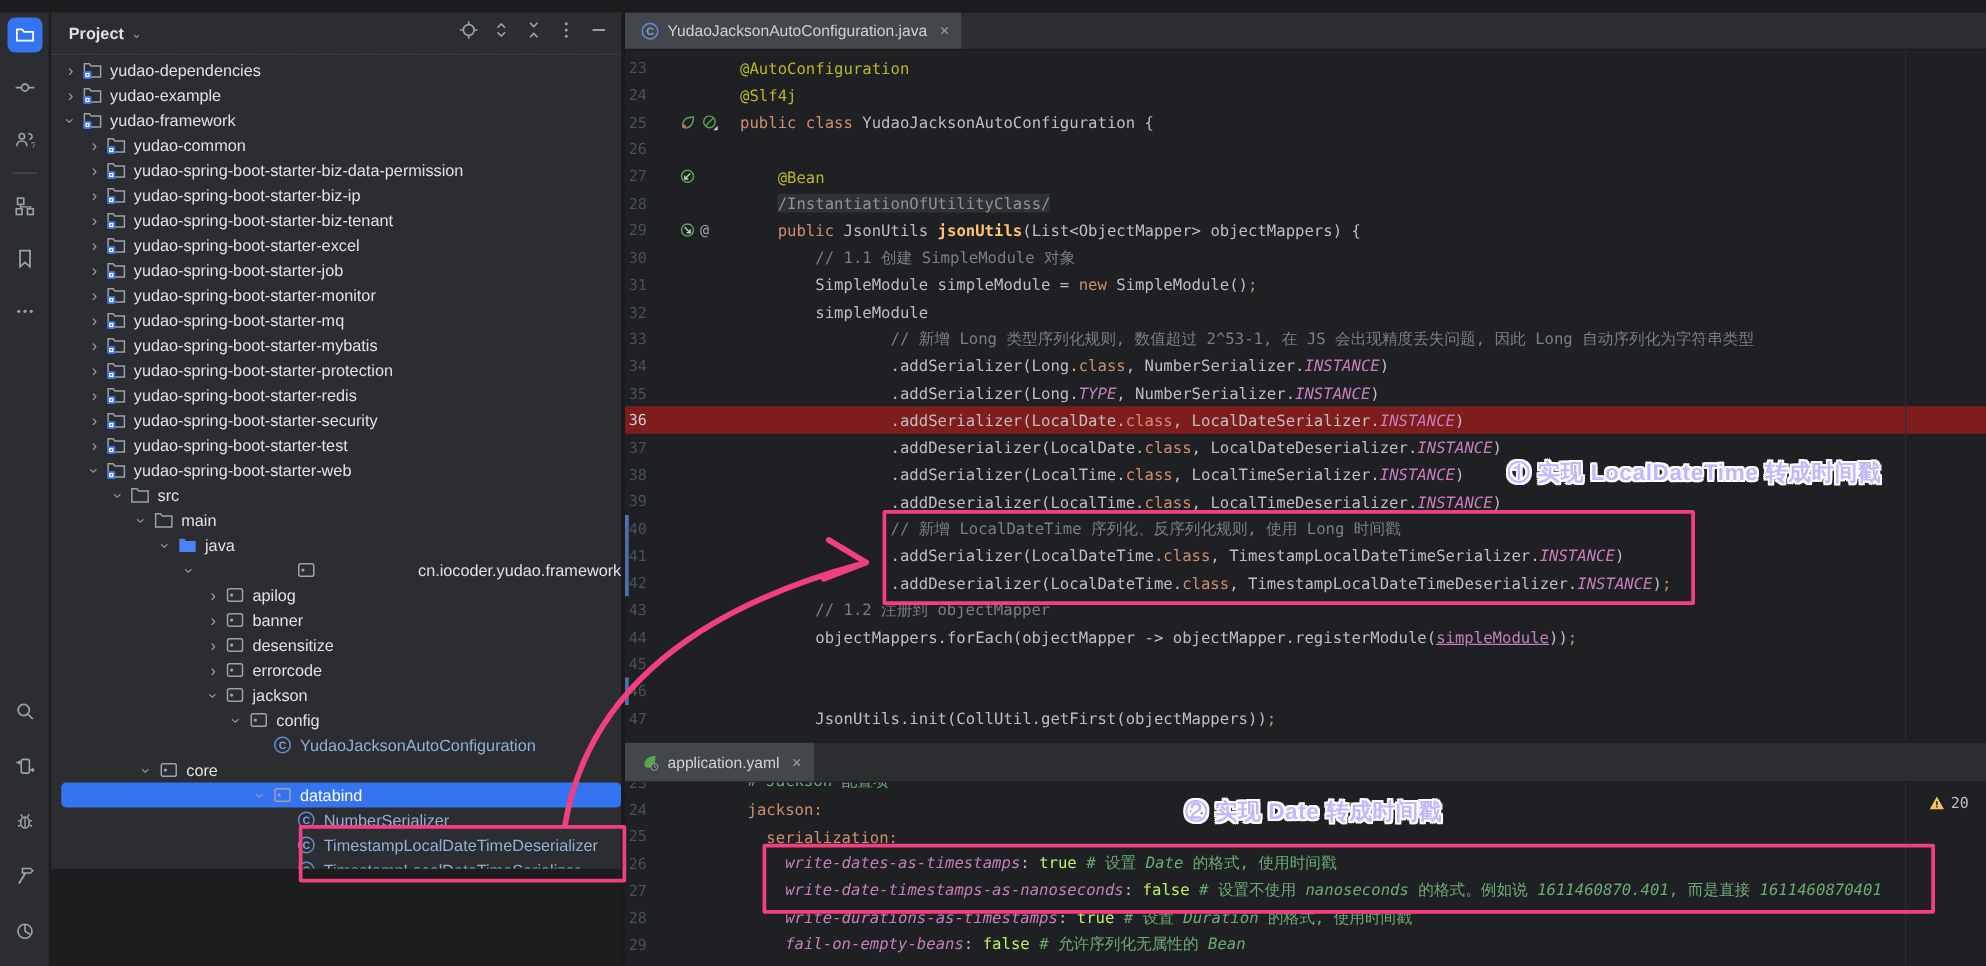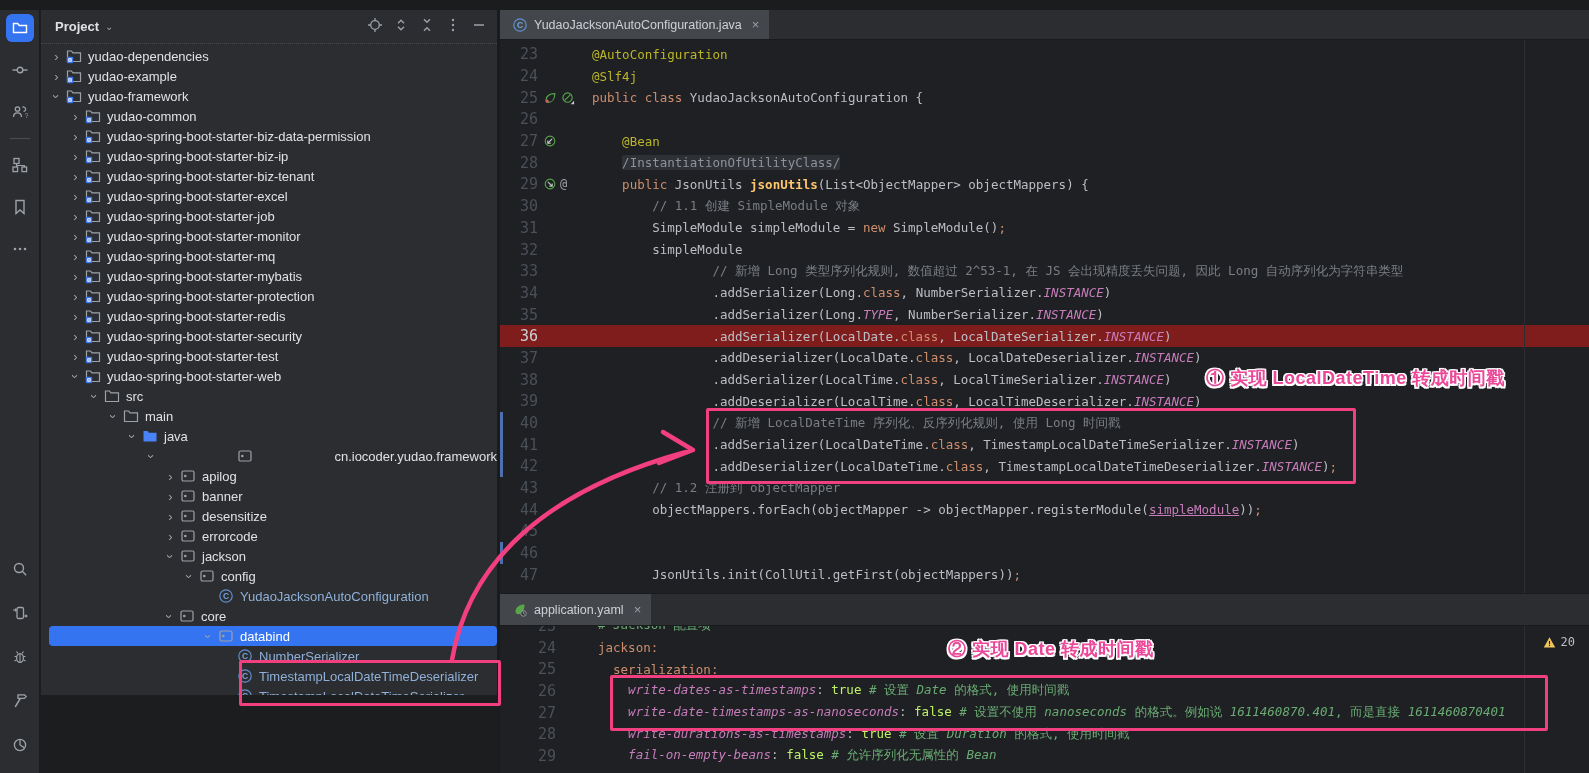--- a/index.html
+++ b/index.html
@@ -55,21 +55,21 @@
   .code { position:absolute; left:0; right:0; bottom:0; overflow:hidden;
           font-family:"DejaVu Sans Mono", monospace; font-size:12.5px; }
   .editor-java .code { top:30px; padding-top:3.5px; }
   .editor-yaml .code { top:32px; }
   .code::after { content:''; position:absolute; left:1024px; top:0; bottom:0; width:1px; background:#2c2e33; }
   .crow { height:21.7px; display:flex; align-items:center; position:relative; }
   .crow.caret { background:#7f1d1d; }
   .crow.first-clip { margin-top:-11px; }
   .cbar { width:3px; align-self:stretch; flex:none; }
   .cbar.on { background:#4e6fae; }
-  .cnum { text-align:right; color:#4b5059; font-size:15px; flex:none; }
+  .cnum { color:#4b5059; font-size:12px; flex:none; }
   .crow.caret .cnum { color:#ced0d6; }
   .cgut { flex:none; display:flex; align-items:center; gap:2px; padding-left:4px; }
   .cgut .icn svg { width:14px; height:14px; }
   .cgut .at { color:#9da0a8; font-size:12px; font-family:"DejaVu Sans Mono", monospace; }
   .ctext { white-space:pre; }
   .java-num { width:35px; } .java-gut { width:54px; }
   .yaml-num { width:53px; } .yaml-gut { width:42px; }
 
   .tk-ann{color:#bbb529} .tk-kw{color:#cf8e6d} .tk-plain{color:#bcbec4}
   .tk-method{color:#ffc66d;font-weight:bold} .tk-cmt{color:#7a7e85}
@@ -83,21 +83,21 @@
   .warn-widget { position:absolute; top:9px; right:14px; display:flex; align-items:center; gap:5px;
                  color:#bcbec4; font-size:12px; z-index:5; }
   .warn-widget svg { width:13px; height:13px; }
 
   
   .overlay { position:absolute; inset:0; pointer-events:none; z-index:50; }
   .pink-box { position:absolute; border:3px solid #f23f80; border-radius:2px; }
   .box-tree { left:239px; top:660px; width:262px; height:46px; }
   .box-java { left:706px; top:408px; width:650px; height:76px; }
   .box-yaml { left:610px; top:675px; width:938px; height:56px; }
-  .pink-note { position:absolute; color:#ec4899; font-weight:800; font-size:18px; letter-spacing:0.5px;
+  .pink-note { position:absolute; color:#c4b5fd; font-weight:800; font-size:18px; letter-spacing:0.5px;
                text-shadow:-1.5px -1.5px 0 #fff,1.5px -1.5px 0 #fff,-1.5px 1.5px 0 #fff,1.5px 1.5px 0 #fff,
                            0 -1.5px 0 #fff,0 1.5px 0 #fff,-1.5px 0 0 #fff,1.5px 0 0 #fff; white-space:nowrap; }
   .note1 { left:1206px; top:366px; }
   .note2 { left:948px; top:637px; }
   .arrow-svg { position:absolute; inset:0; width:1589px; height:773px; }
 
   .vdivider { position:absolute; left:497px; top:10px; width:3px; height:763px; background:#1a1b1d; }
 </style>
 </head>
 <body>
@@ -530,21 +530,21 @@
         <div class="tree-row" style="padding-left: 159px;">
           <span class="chev"></span>
           <span class="tree-ic">
             <svg viewBox="0 0 16 16">
               <circle cx="8" cy="8" r="6.2" fill="none" stroke="#5f8fd0" stroke-width="1.2"></circle>
               <text x="8" y="11" text-anchor="middle" font-size="8.5" font-weight="bold" fill="#74a4da" font-family="sans-serif">C</text>
             </svg>
           </span>
           <span class="tlabel cls">YudaoJacksonAutoConfiguration</span>
         </div>
-        <div class="tree-row" style="padding-left: 120px;">
+        <div class="tree-row" style="padding-left: 68px;">
           <span class="chev open">›</span>
           <span class="tree-ic">
             <svg viewBox="0 0 16 16">
               <rect x="2" y="3" width="12" height="10" rx="1.5" fill="none" stroke="#9da2aa" stroke-width="1.2"></rect>
               <circle cx="5.3" cy="8" r="1.3" fill="#9da2aa"></circle>
             </svg>
           </span>
           <span class="tlabel">core</span>
         </div>
         <div class="tree-row sel" style="padding-left: 151px;">

